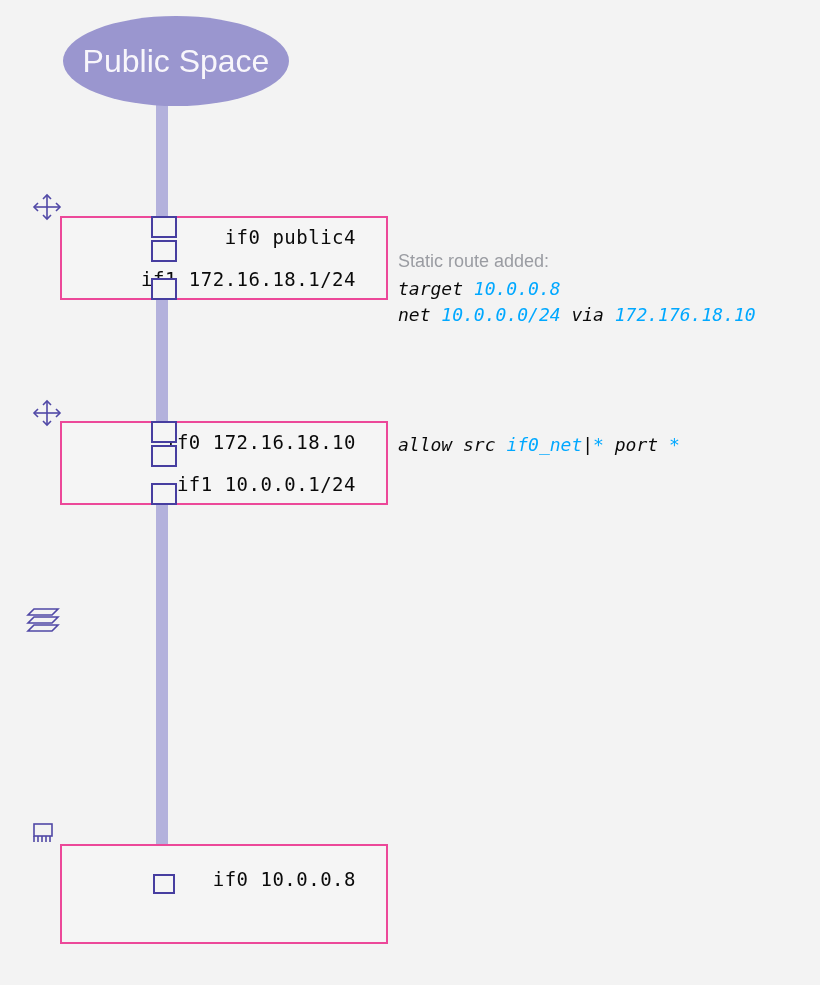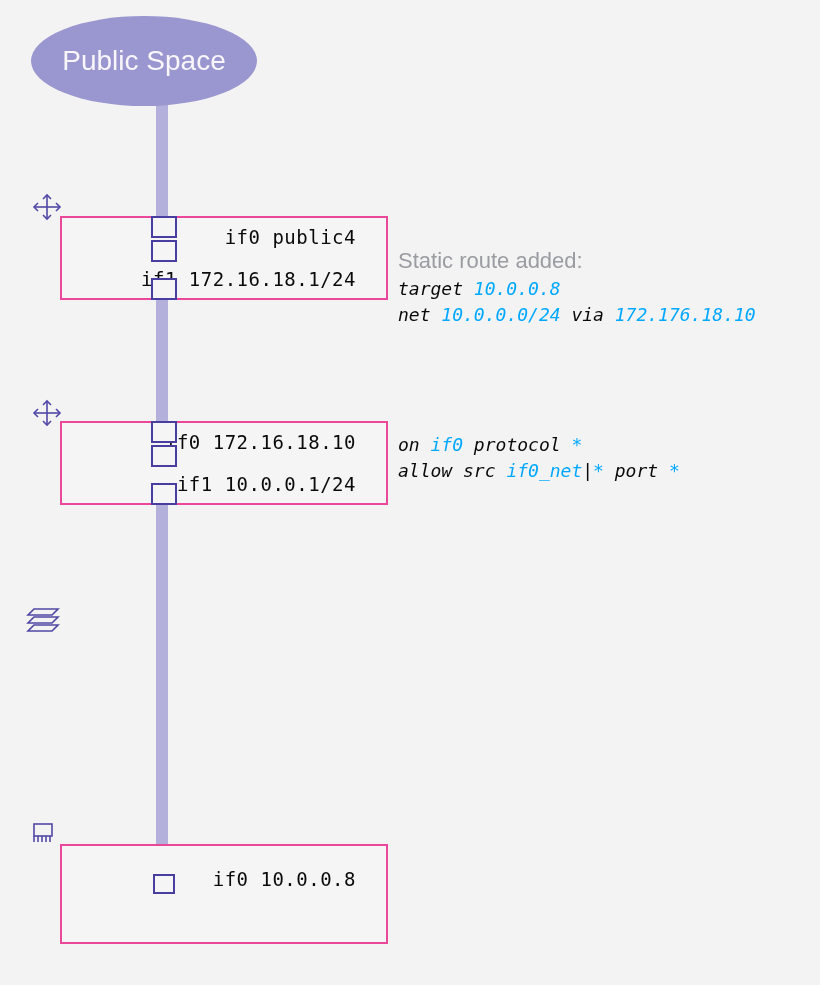--- a/index.html
+++ b/index.html
@@ -23,30 +23,30 @@
     width: 12px;
     height: 796px;
     background: #b3b1dc;
     border-radius: 6px;
     z-index: 1;
   }
 
   
   .cloud {
     position: absolute;
-    left: 31px; top: 16px;
+    left: 63px; top: 16px;
     width: 226px; height: 90px;
     border-radius: 50%;
     background: #9a96cf;
     color: #f8f6fb;
     display: flex;
     align-items: center;
     justify-content: center;
     font-family: -apple-system, "Segoe UI", Helvetica, Arial, sans-serif;
-    font-size: 28px;
+    font-size: 32px;
     font-weight: 300;
     z-index: 4;
   }
 
   
   .node {
     position: absolute;
     left: 60px;
     width: 328px;
     border: 2px solid #ec4899;
@@ -83,21 +83,21 @@
     position: absolute;
     left: 398px;
     width: 410px;
     font-size: 18px;
     line-height: 26px;
     z-index: 4;
   }
   .anno .header {
     color: #9a9ca2;
     font-family: -apple-system, "Segoe UI", Helvetica, Arial, sans-serif;
-    font-size: 22px;
+    font-size: 18px;
     margin-bottom: 2px;
   }
   .mono { font-family: ui-monospace, Menlo, Consolas, monospace; white-space: pre; font-style: italic; }
   .k { color: #0a0a0a; }     
   .v { color: #00a8ff; }     
 
 </style>
 </head>
 <body>
 
@@ -143,21 +143,20 @@
     </svg>
   </div>
   <div class="node" style="top:421px; height:84px;">
     <span class="label" style="right:30px; top:8px;">if0 172.16.18.10</span>
     <span class="label" style="right:30px; bottom:8px;">if1 10.0.0.1/24</span>
     <div class="port" style="left:89px; top:-2px;"></div>
     <div class="port" style="left:89px; top:22px;"></div>
     <div class="port" style="left:89px; bottom:-2px;"></div>
   </div>
   <div class="anno" style="top:432px;">
-    <div class="mono"><span class="k">on </span><span class="v">if0</span><span class="k"> protocol </span><span class="v">*</span></div>
     <div class="mono"><span class="k">allow src </span><span class="v">if0_net</span><span class="k">|</span><span class="v">*</span><span class="k"> port </span><span class="v">*</span></div>
   </div>
 
   <div class="dev-icon" style="left:26px; top:603px;">
     <svg viewBox="0 0 34 30">
       <polygon points="8,6 32,6 26,12 2,12"></polygon>
       <polygon points="8,14 32,14 26,20 2,20"></polygon>
       <polygon points="8,22 32,22 26,28 2,28"></polygon>
     </svg>
   </div>

